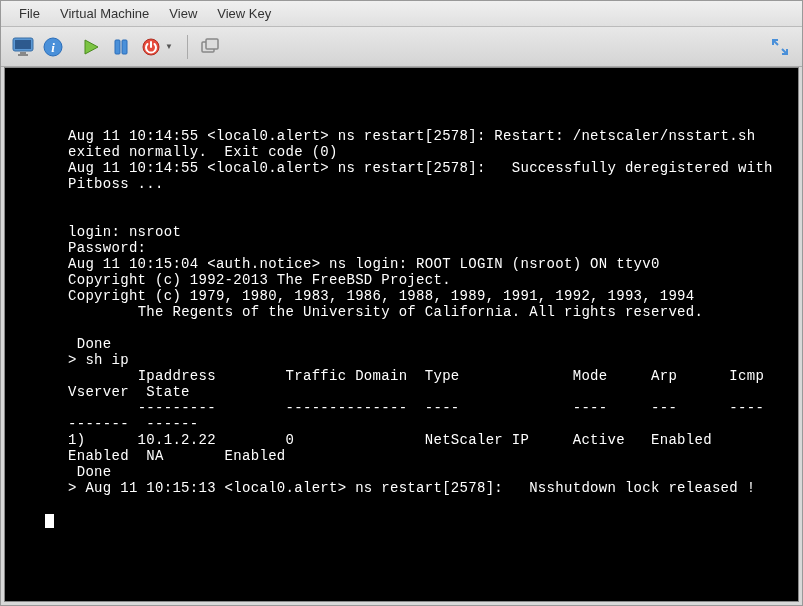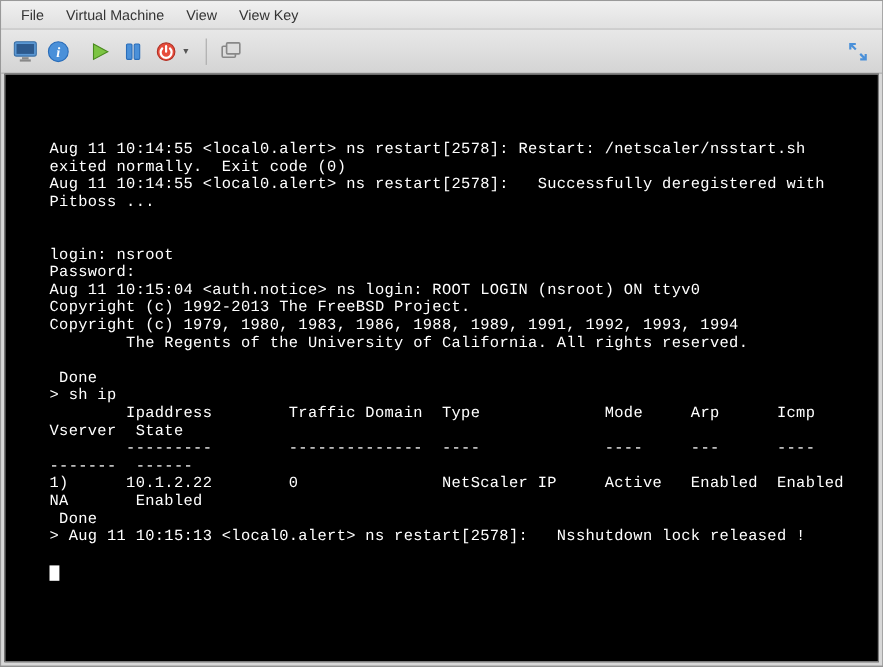--- a/index.html
+++ b/index.html
@@ -7,21 +7,21 @@
   body { background: #d8d8d8; border: 1px solid #999; }
   .menu-bar { height: 26px; background: linear-gradient(#f0f0f0, #e0e0e0); border-bottom: 1px solid #bbb; display: flex; align-items: center; padding: 0 8px; font-size: 13px; color: #333; }
   .menu-item { padding: 2px 10px; cursor: pointer; border-radius: 3px; }
   .toolbar { height: 40px; background: linear-gradient(#e8e8e8, #d4d4d4); border-bottom: 1px solid #aaa; display: flex; align-items: center; padding: 0 8px; gap: 4px; position: relative; }
   .tool-btn { width: 28px; height: 28px; display: flex; align-items: center; justify-content: center; cursor: pointer; border-radius: 4px; }
   .tool-group { display: flex; align-items: center; gap: 2px; margin-right: 6px; }
   .tool-sep { width: 1px; height: 24px; background: #aaa; margin: 0 4px; }
   .fullscreen-btn { position: absolute; right: 8px; }
   .console-wrap { position: absolute; top: 67px; left: 4px; right: 4px; bottom: 4px; background: #000; border: 1px solid #888; overflow: hidden; }
   .console { padding: 12px 0 0 0; font-family: "Courier New", monospace; font-size: 14px; line-height: 16px; color: #fff; white-space: pre-wrap; letter-spacing: 0.3px; }
-  .console .line { padding: 0 8px 0 40px; text-indent: 0; }
+  .console .line { padding: 0 8px 0 40px; text-indent: 0; margin-left: 23px; }
   .cursor { display: inline-block; width: 9px; height: 14px; background: #fff; margin-left: 40px; vertical-align: bottom; }
   .dropdown-arrow { font-size: 8px; color: #555; margin-left: -2px; }
 </style>
 </head>
 <body>
 
 <div class="menu-bar">
   <div class="menu-item">File</div>
   <div class="menu-item">Virtual Machine</div>
   <div class="menu-item">View</div>

